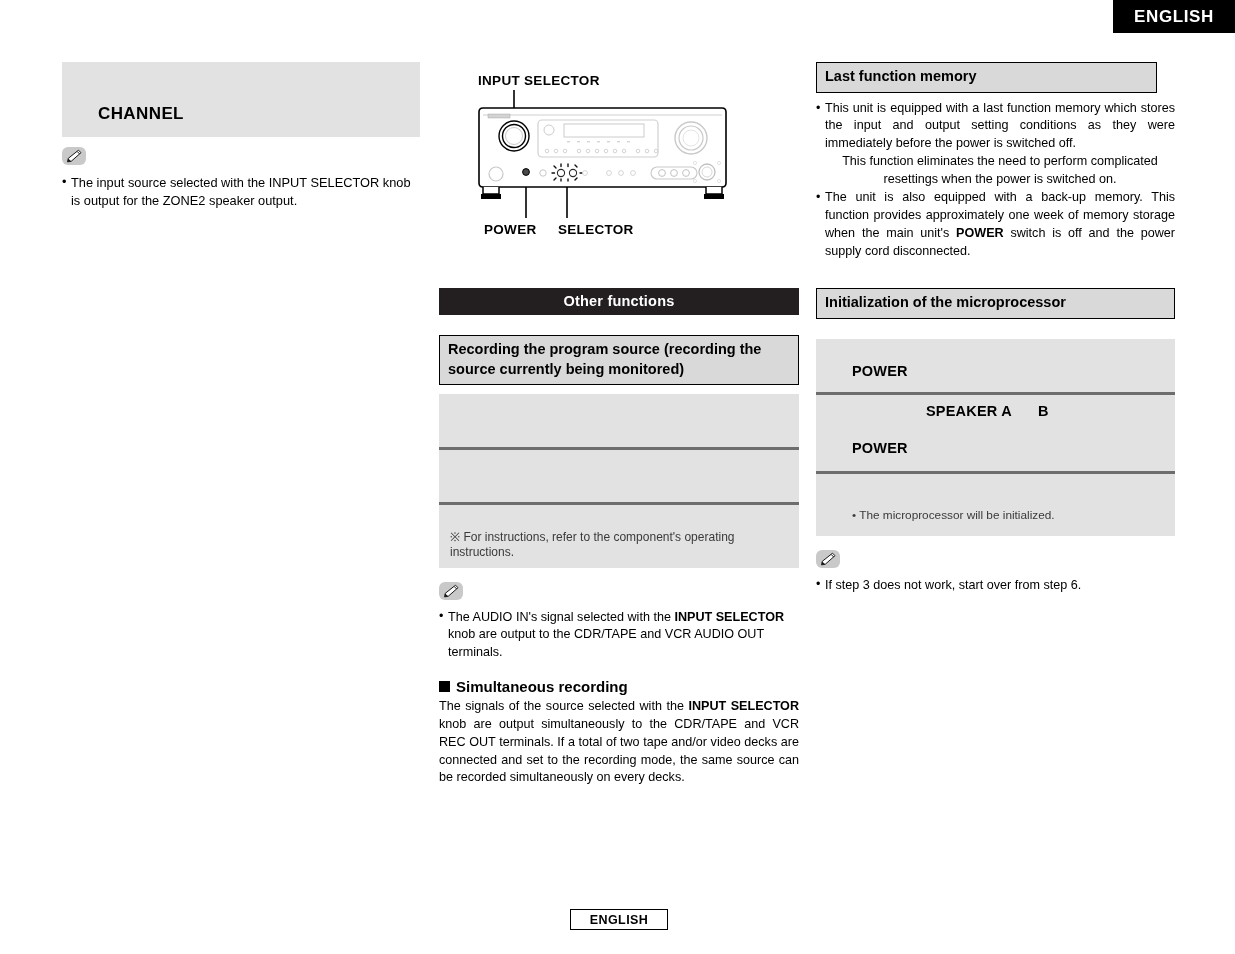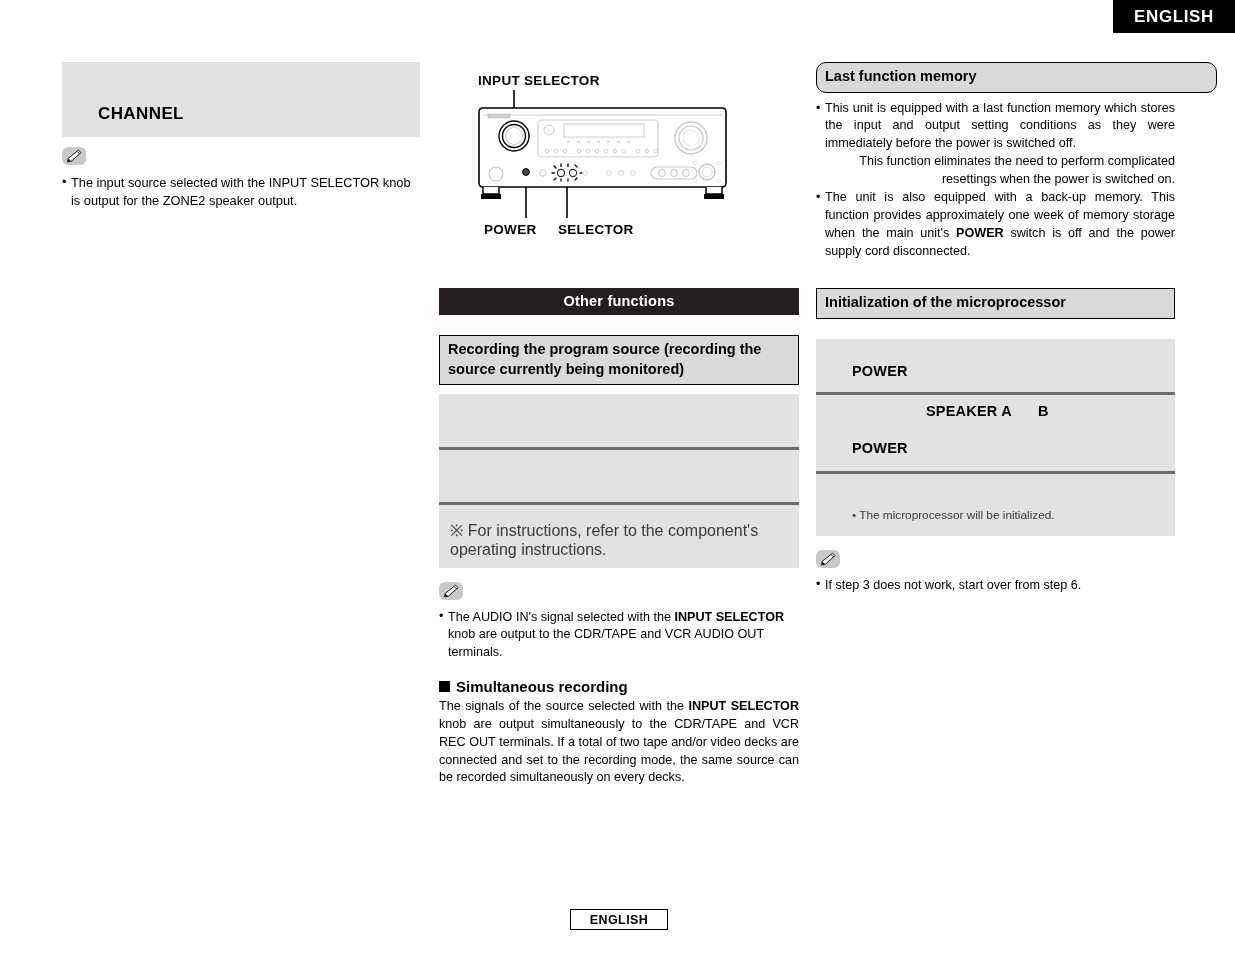--- a/index.html
+++ b/index.html
@@ -129,21 +129,21 @@
     padding-left: 9px;
     text-align: justify;
   }
   .just-list li:before {
     content: "•";
     position: absolute;
     left: 0;
     top: 0;
   }
   .just-list li p { margin: 0; text-align: justify; }
-  .just-list li p.last { text-align: right; }
+  .just-list li p.last { text-align: center; }
 
   
   .steps-panel {
     background: #e2e2e2;
     position: relative;
   }
   .step-row {
     position: relative;
   }
   .divider {
@@ -153,21 +153,21 @@
   .step-label {
     font-size: 14.5px;
     font-weight: bold;
     letter-spacing: 0.2px;
   }
   .step-note {
     font-size: 11.8px;
     color: #3a3a3a;
   }
   .footnote {
-    font-size: 16px;
+    font-size: 12px;
     color: #3a3a3a;
   }
 
   
   .sub-head {
     font-size: 15px;
     font-weight: bold;
     display: flex;
     align-items: center;
     gap: 6px;
@@ -374,21 +374,21 @@
   <div class="sub-head" style="margin-top:17px;">
     <span class="sq"></span>
     <span>Simultaneous recording</span>
   </div>
   <div class="body-text" style="margin-top:3px;">The signals of the source selected with the <b>INPUT SELECTOR</b> knob are output simultaneously to the CDR/TAPE and VCR REC OUT terminals. If a total of two tape and/or video decks are connected and set to the recording mode, the same source can be recorded simultaneously on every decks.</div>
 
 </div>
 
 <div class="col col-right">
 
-  <div class="bar-gray-outlined" style="width:401px; box-sizing:border-box;border-radius:10px;">Last function memory</div>
+  <div class="bar-gray-outlined" style="width:341px; box-sizing:border-box;">Last function memory</div>
 
   <ul class="just-list" style="margin-top:7px;">
     <li>
       <p>This unit is equipped with a last function memory which stores the input and output setting conditions as they were immediately before the power is switched off.</p>
       <p class="last">This function eliminates the need to perform complicated resettings when the power is switched on.</p>
     </li>
     <li>The unit is also equipped with a back-up memory. This function provides approximately one week of memory storage when the main unit's <b>POWER</b> switch is off and the power supply cord disconnected.</li>
   </ul>
 
   <div class="bar-gray-outlined" style="margin-top:28px; width:359px; box-sizing:border-box;">Initialization of the microprocessor</div>

